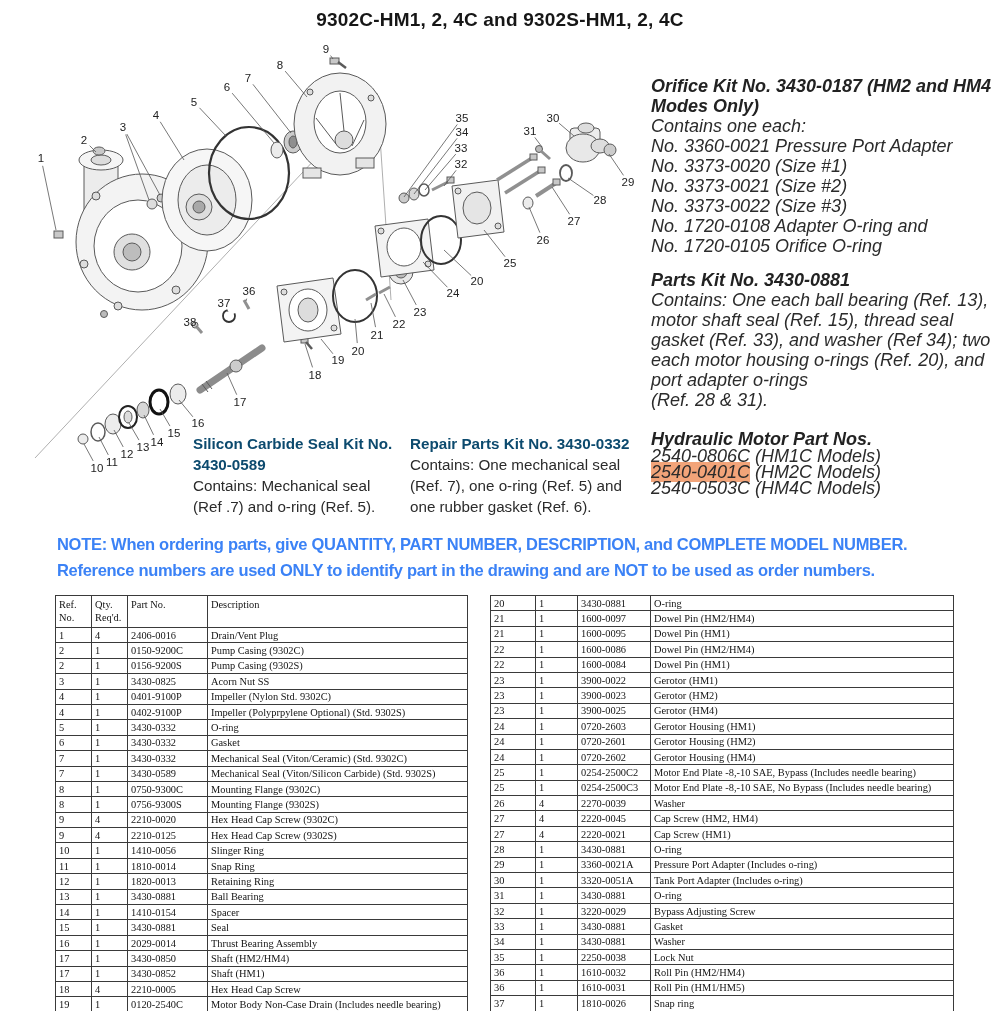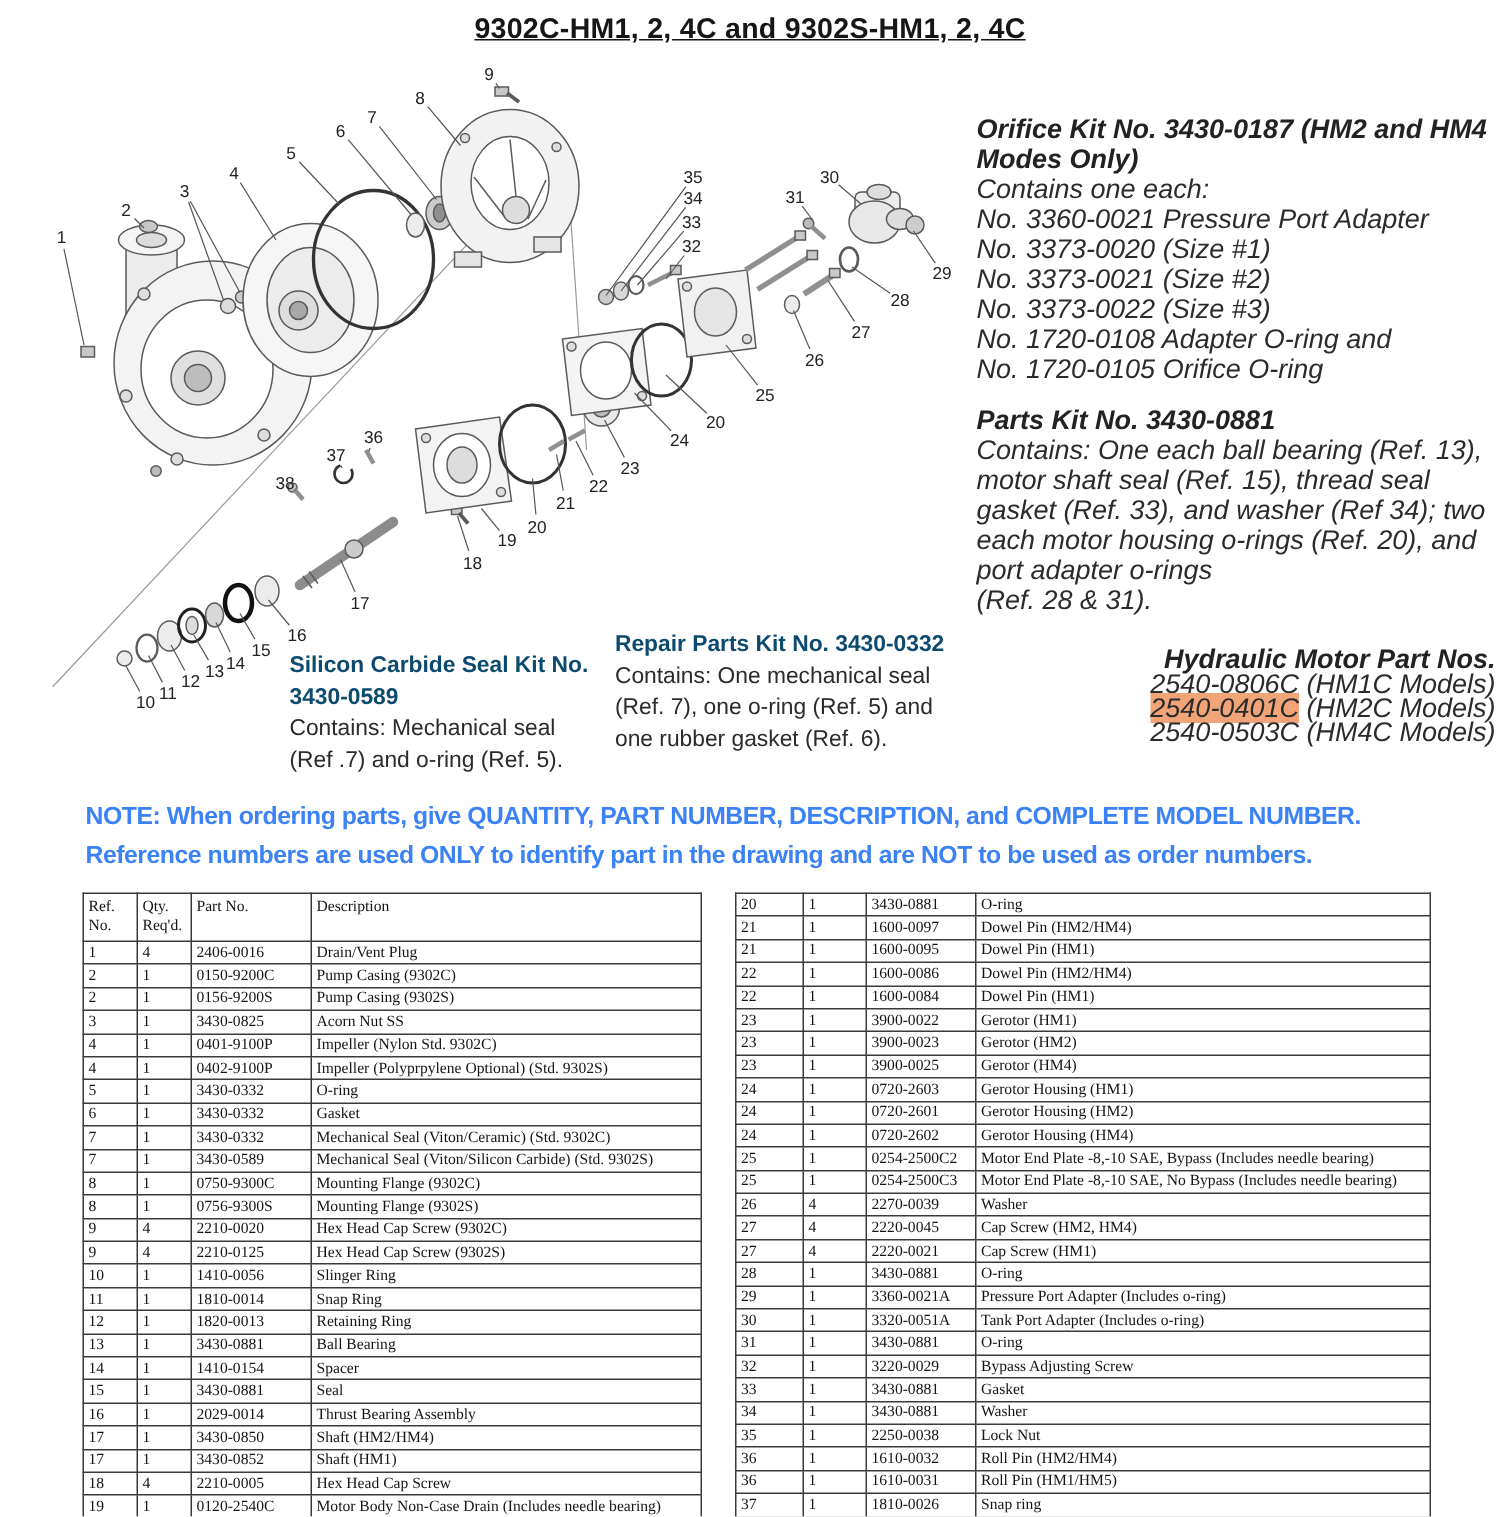--- a/index.html
+++ b/index.html
@@ -1,35 +1,35 @@
 <!DOCTYPE html>
 <html><head>
 <meta charset="utf-8">
 <style>
   html,body{margin:0;padding:0;background:#fff;}
   .page{position:relative;width:1000px;height:1011px;background:#fff;overflow:hidden;
         font-family:"Liberation Sans",sans-serif;color:#1f1f1f;}
   .title{position:absolute;top:9px;left:0;width:1000px;text-align:center;
-         font-size:19px;font-weight:bold;letter-spacing:.2px;color:#161616;text-decoration:underline;}
+         font-size:19px;font-weight:bold;letter-spacing:.2px;color:#161616;}
   
   .diagram{position:absolute;left:0;top:0;width:670px;height:540px;}
   .callout-num{font-family:"Liberation Sans",sans-serif;}
   
   .kitblock{position:absolute;left:651px;width:346px;font-size:18px;line-height:20px;color:#2b2b2b;font-style:italic;}
   .kitblock .hd{font-weight:bold;color:#222;}
   .orifice{top:76px;}
   .partskit{top:270px;}
-  .hydraulic{top:431px;line-height:16px;text-align:right;}
+  .hydraulic{top:431px;line-height:16px;}
   .hydraulic .hd{margin-bottom:1px;}
   .hl{background:#f2a479;margin-top:27px;}
   
   .midblock{position:absolute;width:230px;font-size:15.2px;line-height:21px;color:#2b2b2b;}
   .midblock .hd{font-weight:bold;color:#0c4a6e;}
   .silicon{left:193px;top:433px;width:218px;}
-  .repair{left:410px;top:419px;width:238px;}
+  .repair{left:410px;top:433px;width:238px;}
   
   .note{position:absolute;left:57px;top:531px;width:905px;font-weight:bold;
         font-size:16.5px;line-height:26px;letter-spacing:-.3px;color:#3b82f6;}
   
   table.ptable{position:absolute;top:595px;border-collapse:collapse;table-layout:fixed;
         font-family:"Liberation Serif",serif;font-size:10.4px;color:#141414;}
   table.ptable td,table.ptable th{border:1px solid #3a3a3a;padding:0 3px;height:14.4px;
         line-height:13px;text-align:left;font-weight:normal;white-space:nowrap;overflow:hidden;
         vertical-align:middle;}
   table.ptable th{height:29px;vertical-align:top;padding-top:2px;}

